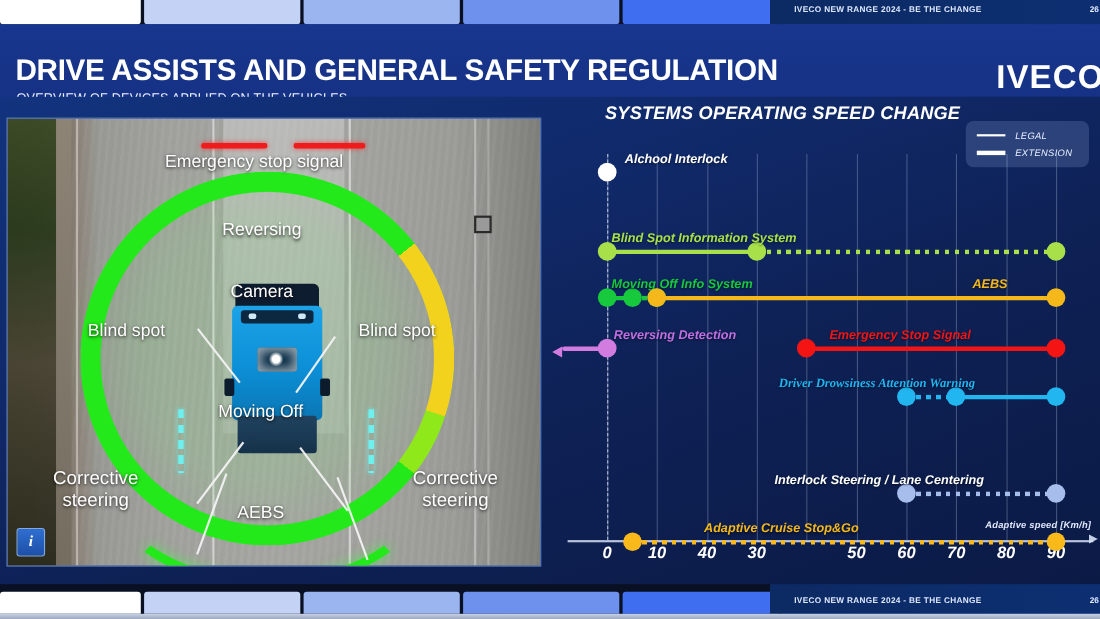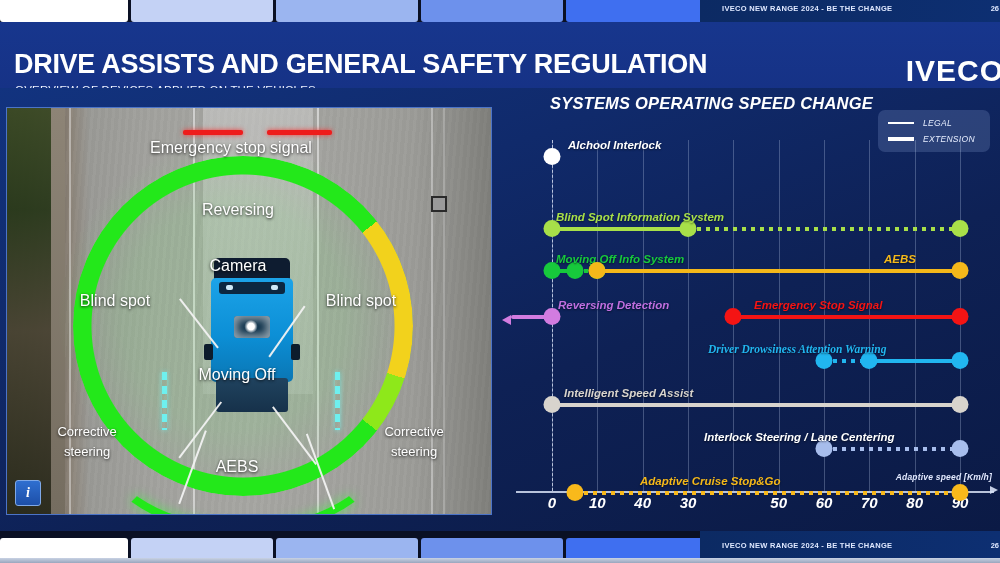--- a/index.html
+++ b/index.html
@@ -104,21 +104,21 @@
   .lead{position:absolute;background:#f2f2f2;height:1.6px;transform-origin:left center;opacity:.95;}
 
   
   .csdash{position:absolute;width:5px;height:58px;
     background:repeating-linear-gradient(180deg,#6ef0ef 0 8px,transparent 8px 14px);
     box-shadow:0 0 5px rgba(110,240,239,.7);}
   .csdashL{left:155px;top:264px;} .csdashR{left:328px;top:264px;}
 
   .plabel{position:absolute;color:#ffffff;font-size:16px;text-align:center;line-height:1.12;
     text-shadow:0 1px 3px rgba(0,0,0,.85);white-space:nowrap;font-family:"Liberation Sans",sans-serif;}
-  .plabel.sm{font-size:13px;}
+  .plabel.sm{font-size:17px;}
 
   .infobtn{position:absolute;left:8px;bottom:8px;width:24px;height:24px;border-radius:3px;
     background:linear-gradient(180deg,#2f6fd0,#1d4fa8);border:1px solid #7fa9e8;
     color:#fff;font-size:14px;font-weight:700;font-style:italic;
     display:flex;align-items:center;justify-content:center;font-family:"Liberation Serif",serif;}
 
   
   .chart{position:absolute;left:496px;top:0;width:504px;height:443px;}
   .chart-title{position:absolute;left:54px;top:6px;font-size:16.5px;font-weight:700;
     font-style:italic;color:#ffffff;letter-spacing:.2px;white-space:nowrap;}
@@ -329,26 +329,20 @@
             <div class="rlabel" style="left: 258px; color: rgb(244, 20, 20);">Emergency Stop Signal</div>
           </div>
           <div class="row" style="left: 0px; top: 260px; width: 504px;">
             <div class="seg-dot" style="left: 328px; width: 45.3333px; background: repeating-linear-gradient(90deg, rgb(33, 182, 240) 0px, rgb(33, 182, 240) 4px, transparent 4px, transparent 9px);"></div>
             <div class="seg-line" style="left: 373.333px; width: 90.6667px; background: rgb(33, 182, 240);"></div>
             <div class="dot" style="left: 328px; background: rgb(33, 182, 240);"></div>
             <div class="dot" style="left: 464px; background: rgb(33, 182, 240);"></div>
             <div class="dot" style="left: 373.333px; background: rgb(33, 182, 240);"></div>
             <div class="rlabel" style="left: 212px; color: rgb(33, 182, 240); font-family: Liberation Serif, serif;">Driver Drowsiness Attention Warning</div>
           </div>
-          <div class="row" style="left: 0px; top: 304px; width: 504px;">
-            <div class="seg-line" style="left: 56px; width: 408px; background: rgb(216, 212, 205);"></div>
-            <div class="dot" style="left: 56px; background: rgb(216, 212, 205);"></div>
-            <div class="dot" style="left: 464px; background: rgb(216, 212, 205);"></div>
-            <div class="rlabel" style="left: 68px; color: rgb(216, 212, 205);">Intelligent Speed Assist</div>
-          </div>
           <div class="row" style="left: 0px; top: 348px; width: 504px;">
             <div class="seg-dot" style="left: 328px; width: 136px; background: repeating-linear-gradient(90deg, rgb(167, 189, 236) 0px, rgb(167, 189, 236) 4px, transparent 4px, transparent 9px);"></div>
             <div class="dot" style="left: 328px; background: rgb(167, 189, 236);"></div>
             <div class="dot" style="left: 464px; background: rgb(167, 189, 236);"></div>
             <div class="rlabel" style="left: 208px; color: rgb(255, 255, 255);">Interlock Steering / Lane Centering</div>
           </div>
           <div class="row" style="left: 0px; top: 392px; width: 504px;">
             <div class="seg-dot" style="left: 78.6667px; width: 385.333px; background: repeating-linear-gradient(90deg, rgb(249, 185, 27) 0px, rgb(249, 185, 27) 4px, transparent 4px, transparent 9px);"></div>
             <div class="dot" style="left: 78.6667px; background: rgb(249, 185, 27);"></div>
             <div class="dot" style="left: 464px; background: rgb(249, 185, 27);"></div>

